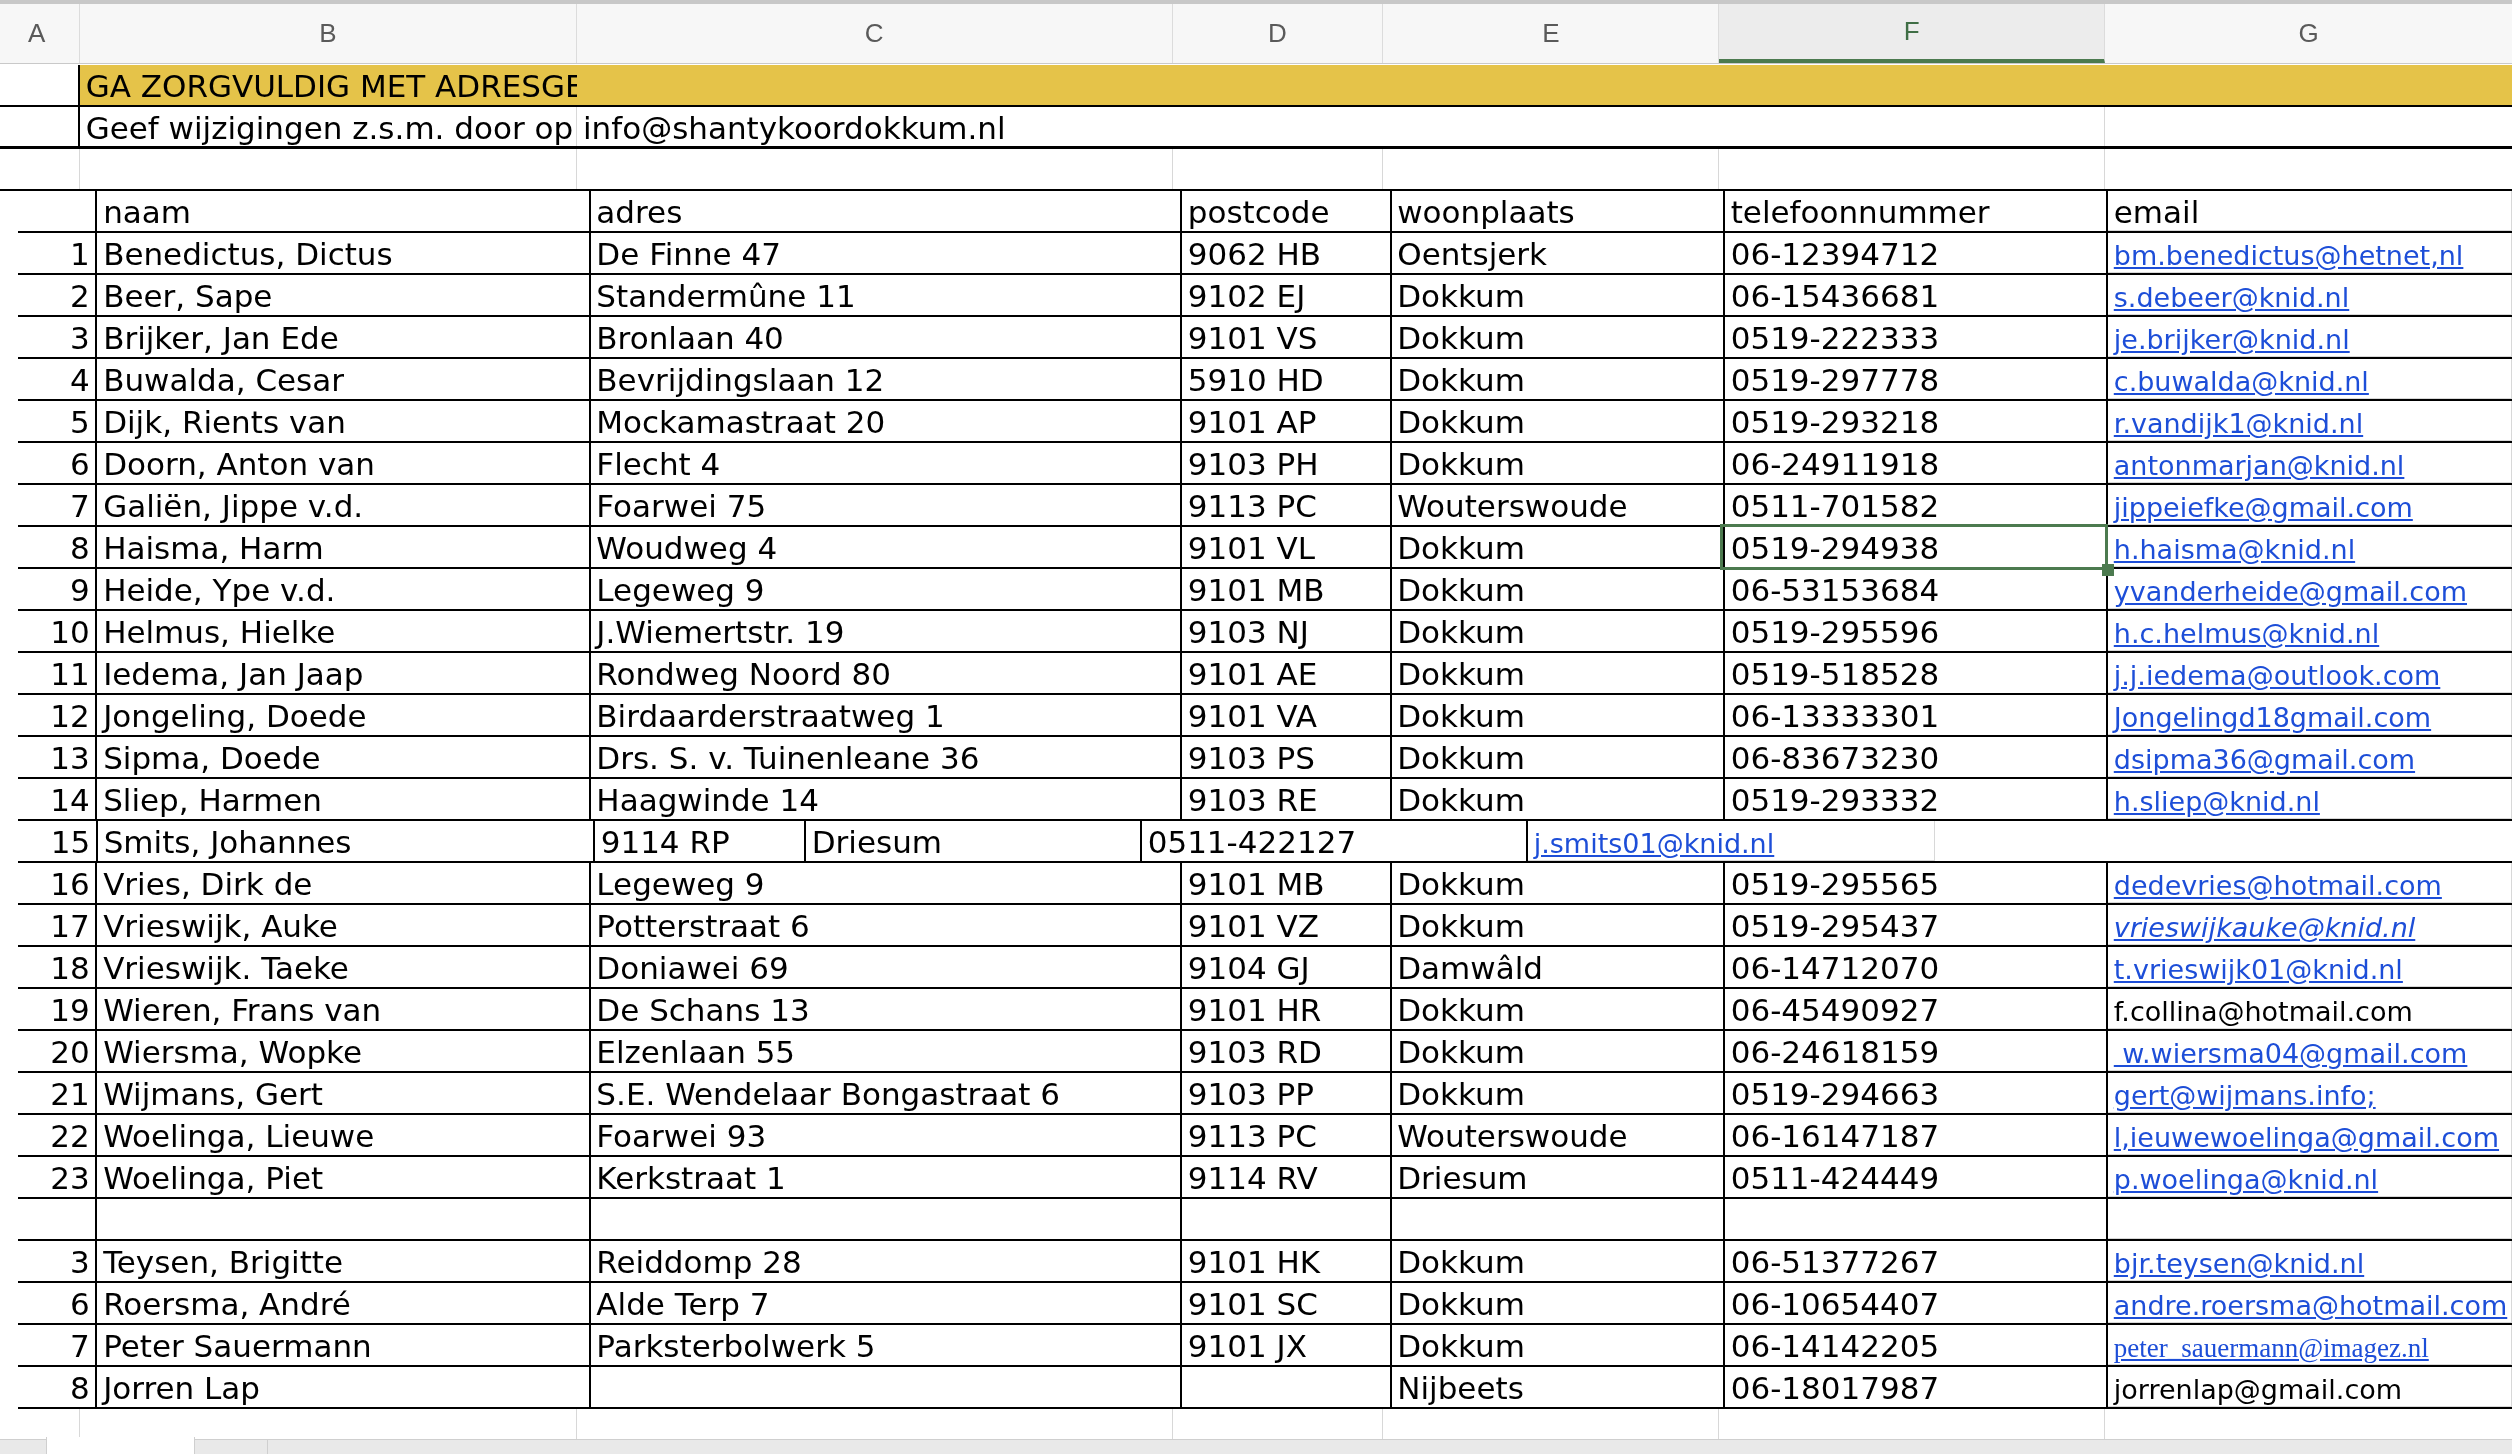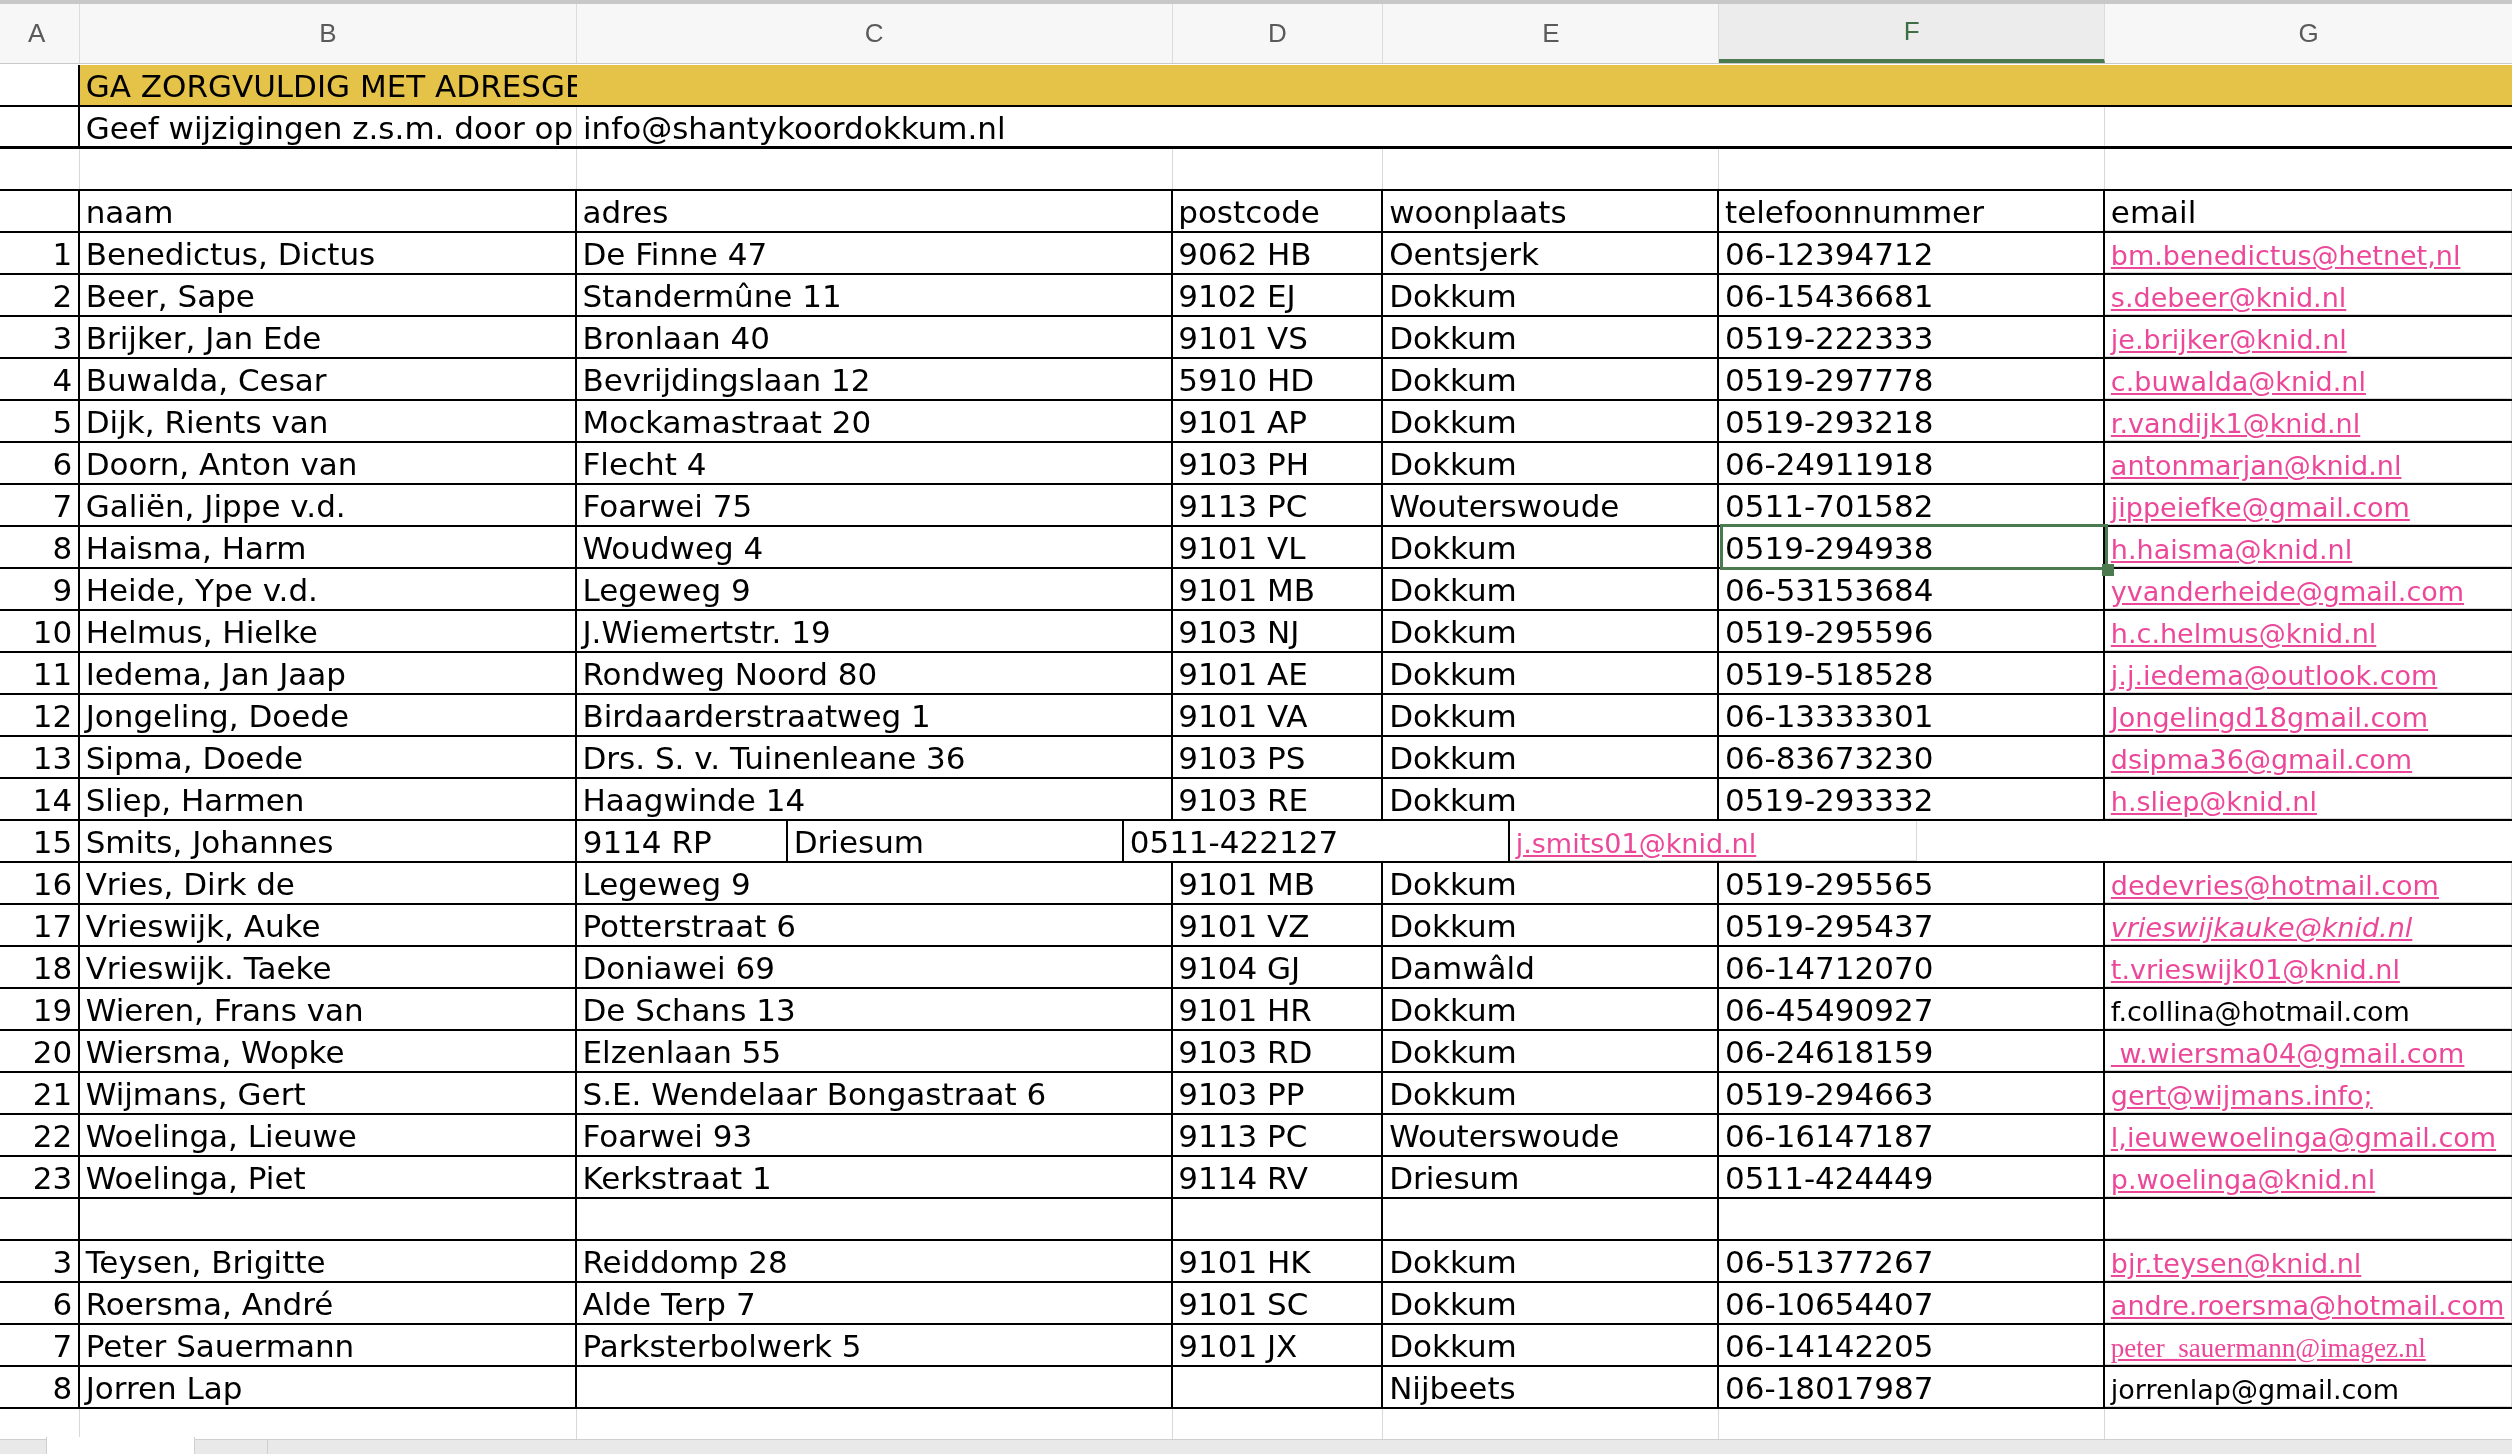--- a/index.html
+++ b/index.html
@@ -16,23 +16,23 @@
   .cB { width: 497px; } .cC { width: 596px; } .cD { width: 211px; } .cE { width: 336px; } .cF { width: 386px; } .cG { width: 407px; border-right: none; }
   .yellow .cell { background: #e5c349; border-right-color: #e5c349; }
   .yellow .cA { background: #fff; border-right: 2.9px solid #000; }
   .row.yellow { border-bottom: 2.9px solid #000; }
   .row.banner2 { border-bottom: 3.8px solid #000; }
   .row.banner2 .cA { border-right: 2.9px solid #000; }
   .banner-text { overflow: visible; }
   .tbl .cell { border-right: 2.9px solid #000; }
   .tbl .cA { border-right: 2.9px solid #000; }
   .tbl .cG { border-right: 1px solid #d8d8d8; }
-  .row.tbl { border-bottom: 2.9px solid #000; }
+  .row.tbl { border-bottom: 2.9px solid #000; margin-left: 18px; }
   .row.tbl .cG { border-bottom: 1px solid #d8d8d8; }
-  .email-link { color: #ec4899; text-decoration: underline; font-family: "DejaVu Sans", sans-serif; font-size: 27px; }
+  .email-link { color: #1d4ed8; text-decoration: underline; font-family: "DejaVu Sans", sans-serif; font-size: 27px; }
   .email-plain { color: #000000; font-size: 27px; }
   .selbox { position: absolute; left: 1720px; width: 388px; height: 46px; border: 3.8px solid #4c7a4f; pointer-events: none; }
   .selhandle { position: absolute; width: 11.5px; height: 11.5px; background: #4c7a4f; }
   .tabbar { position: absolute; left: 0; top: 1439px; width: 2512px; height: 15.3px; background: #e9e9e9; border-top: 1.9px solid #cfcfcf; }
   .sheettab { position: absolute; left: 46px; top: 1437px; width: 149px; height: 17px; background: #ffffff; border-left: 1.9px solid #cfcfcf; border-right: 1.9px solid #cfcfcf; }
   .sheettab2 { position: absolute; left: 195px; top: 1439px; width: 73px; height: 15.3px; border-right: 1.9px solid #cfcfcf; }
 </style>
 </head>
 <body>
 

